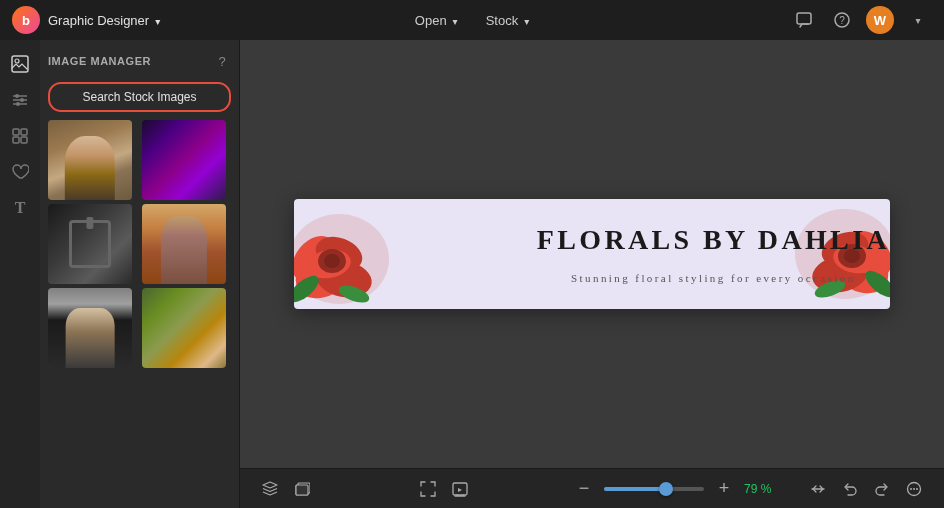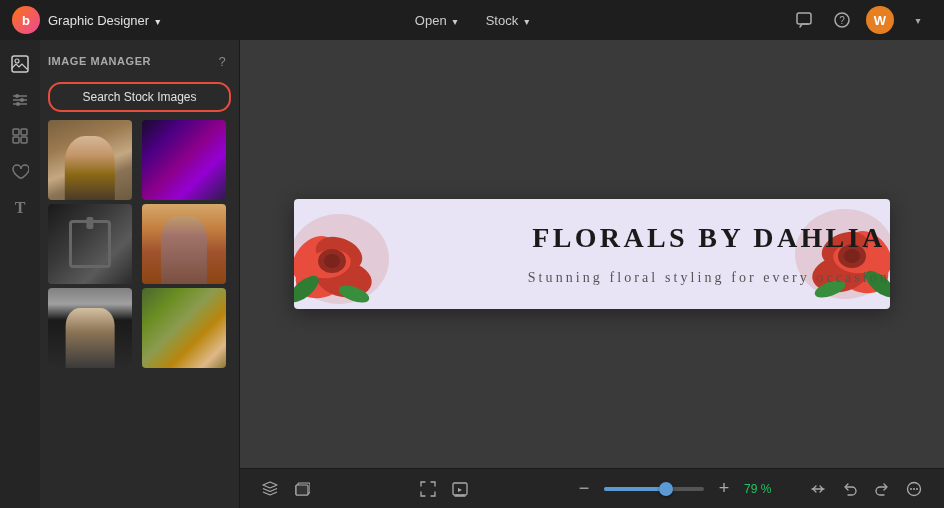--- a/index.html
+++ b/index.html
@@ -252,21 +252,21 @@
     }
     .banner-title {
       font-size: 28px;
       font-weight: 900;
       letter-spacing: 0.12em;
       color: #1a1a1a;
       text-transform: uppercase;
       font-family: Georgia, serif;
     }
     .banner-subtitle {
-      font-size: 14px;
+      font-size: 11px;
       letter-spacing: 0.22em;
       color: #555;
       margin-top: 16px;
       font-family: Georgia, serif;
     }
     .banner-rose-left {
       position: absolute;
       left: -10px;
       top: 50%;
       transform: translateY(-50%);

